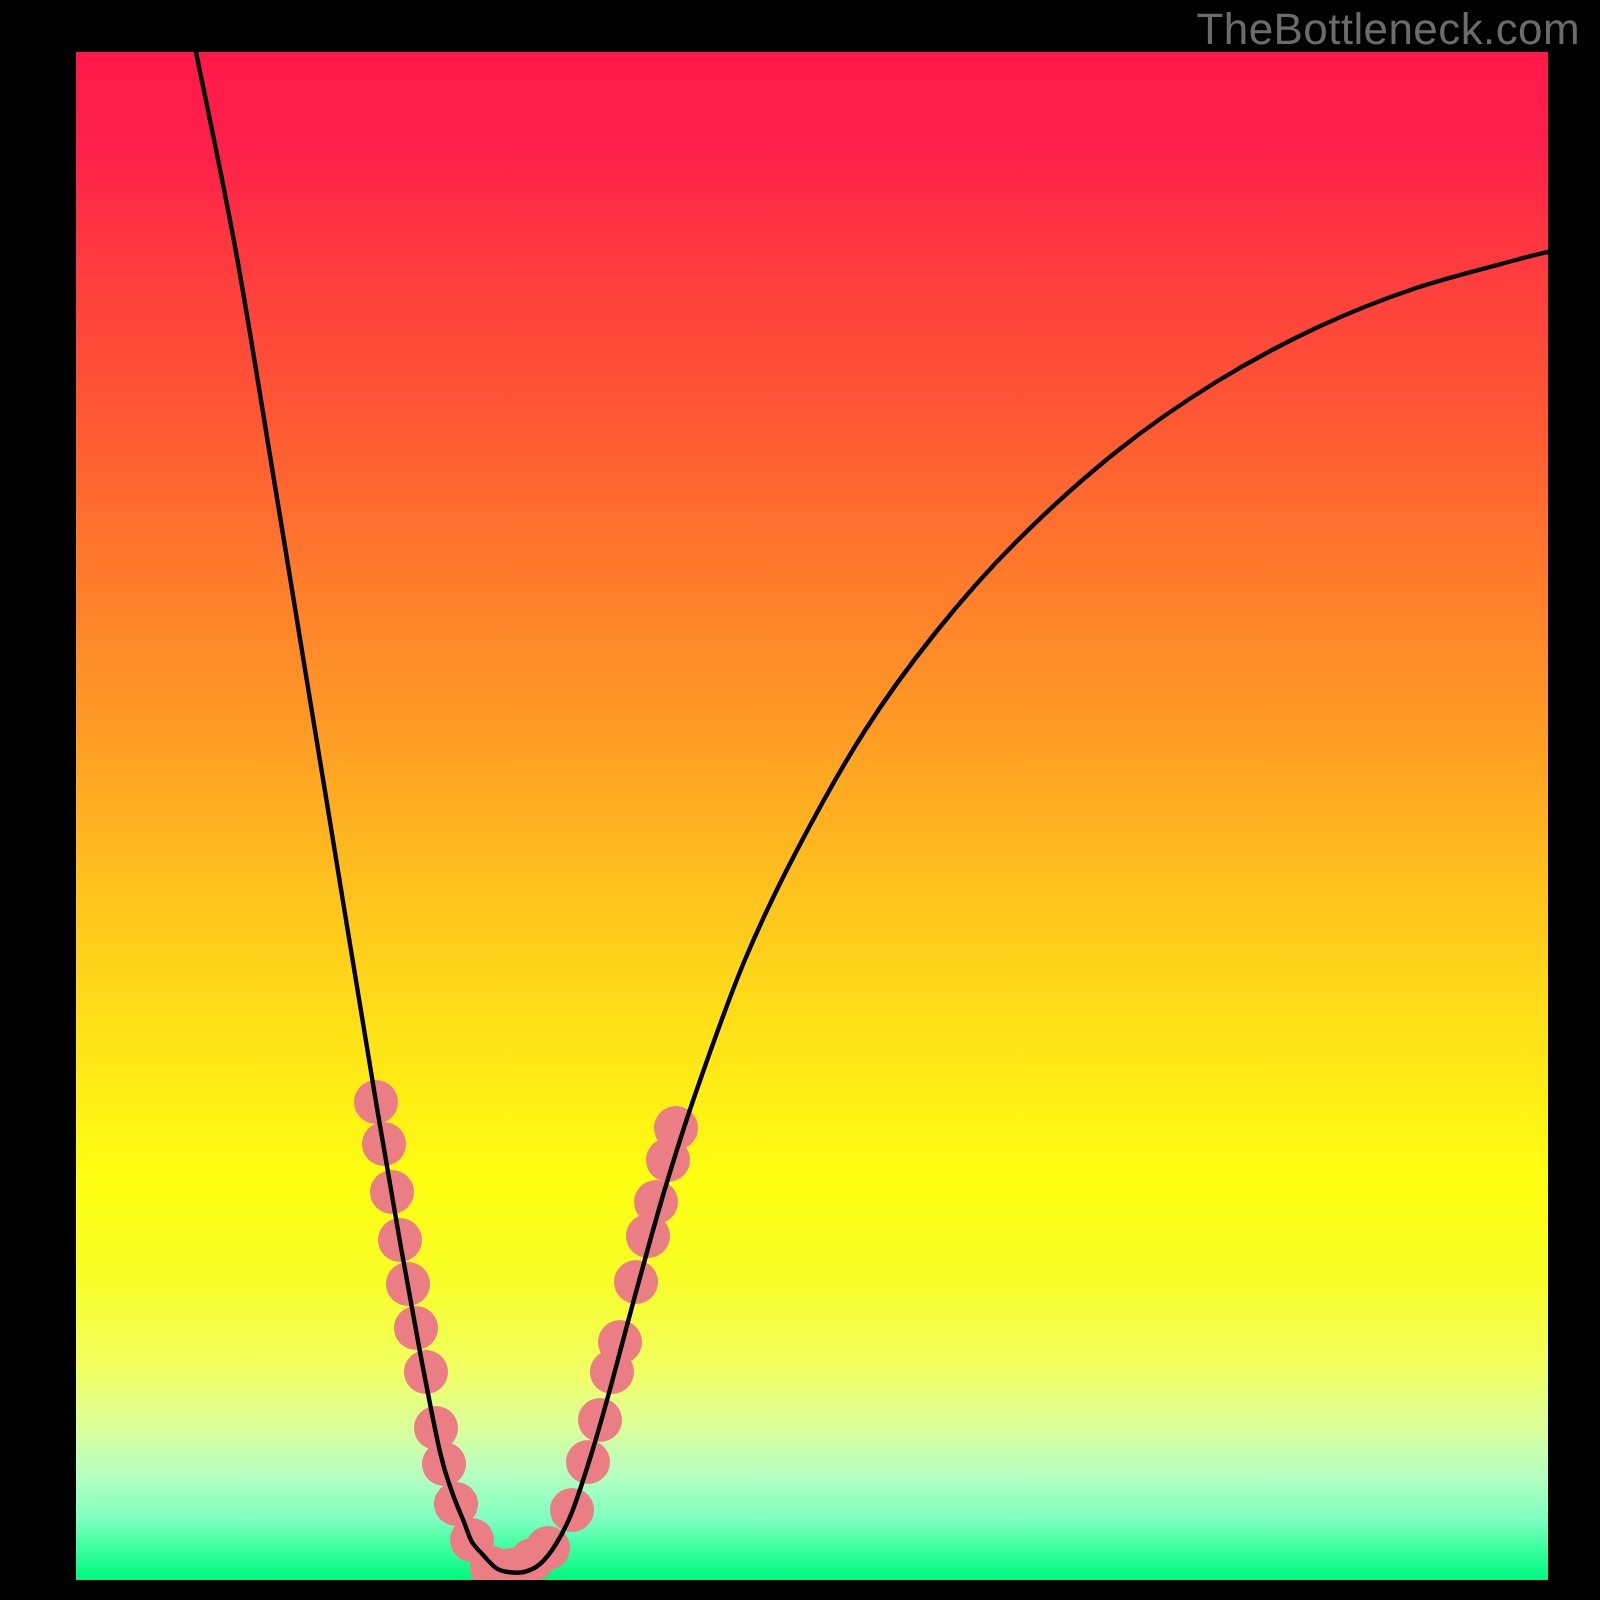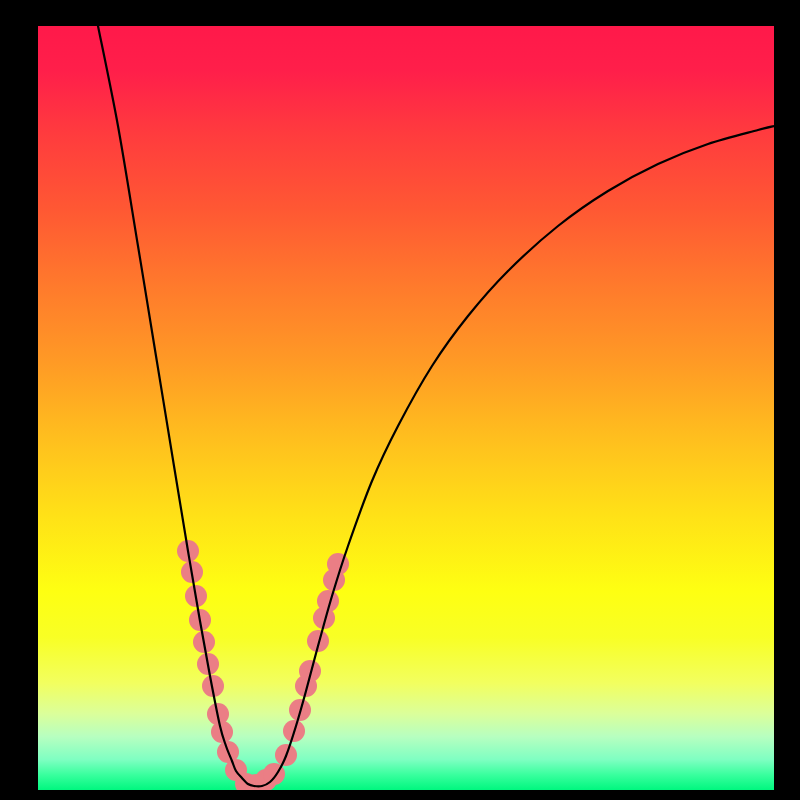--- a/index.html
+++ b/index.html
@@ -57,20 +57,21 @@
     left: 0;
     top: 0;
     width: 736px;
     height: 764px;
   }
 </style>
 </head>
 <body>
 
 <div class="frame">
+  <div class="watermark">TheBottleneck.com</div>
   <div class="plot-area">
     <svg class="curve" viewBox="0 0 736 764" preserveAspectRatio="none">
       <g id="marker-layer">
           <circle cx="150" cy="525" r="11" fill="#eb7e85"></circle>
           <circle cx="154" cy="546" r="11" fill="#eb7e85"></circle>
           <circle cx="158" cy="570" r="11" fill="#eb7e85"></circle>
           <circle cx="162" cy="594" r="11" fill="#eb7e85"></circle>
           <circle cx="166" cy="616" r="11" fill="#eb7e85"></circle>
           <circle cx="170" cy="638" r="11" fill="#eb7e85"></circle>
           <circle cx="175" cy="660" r="11" fill="#eb7e85"></circle>

